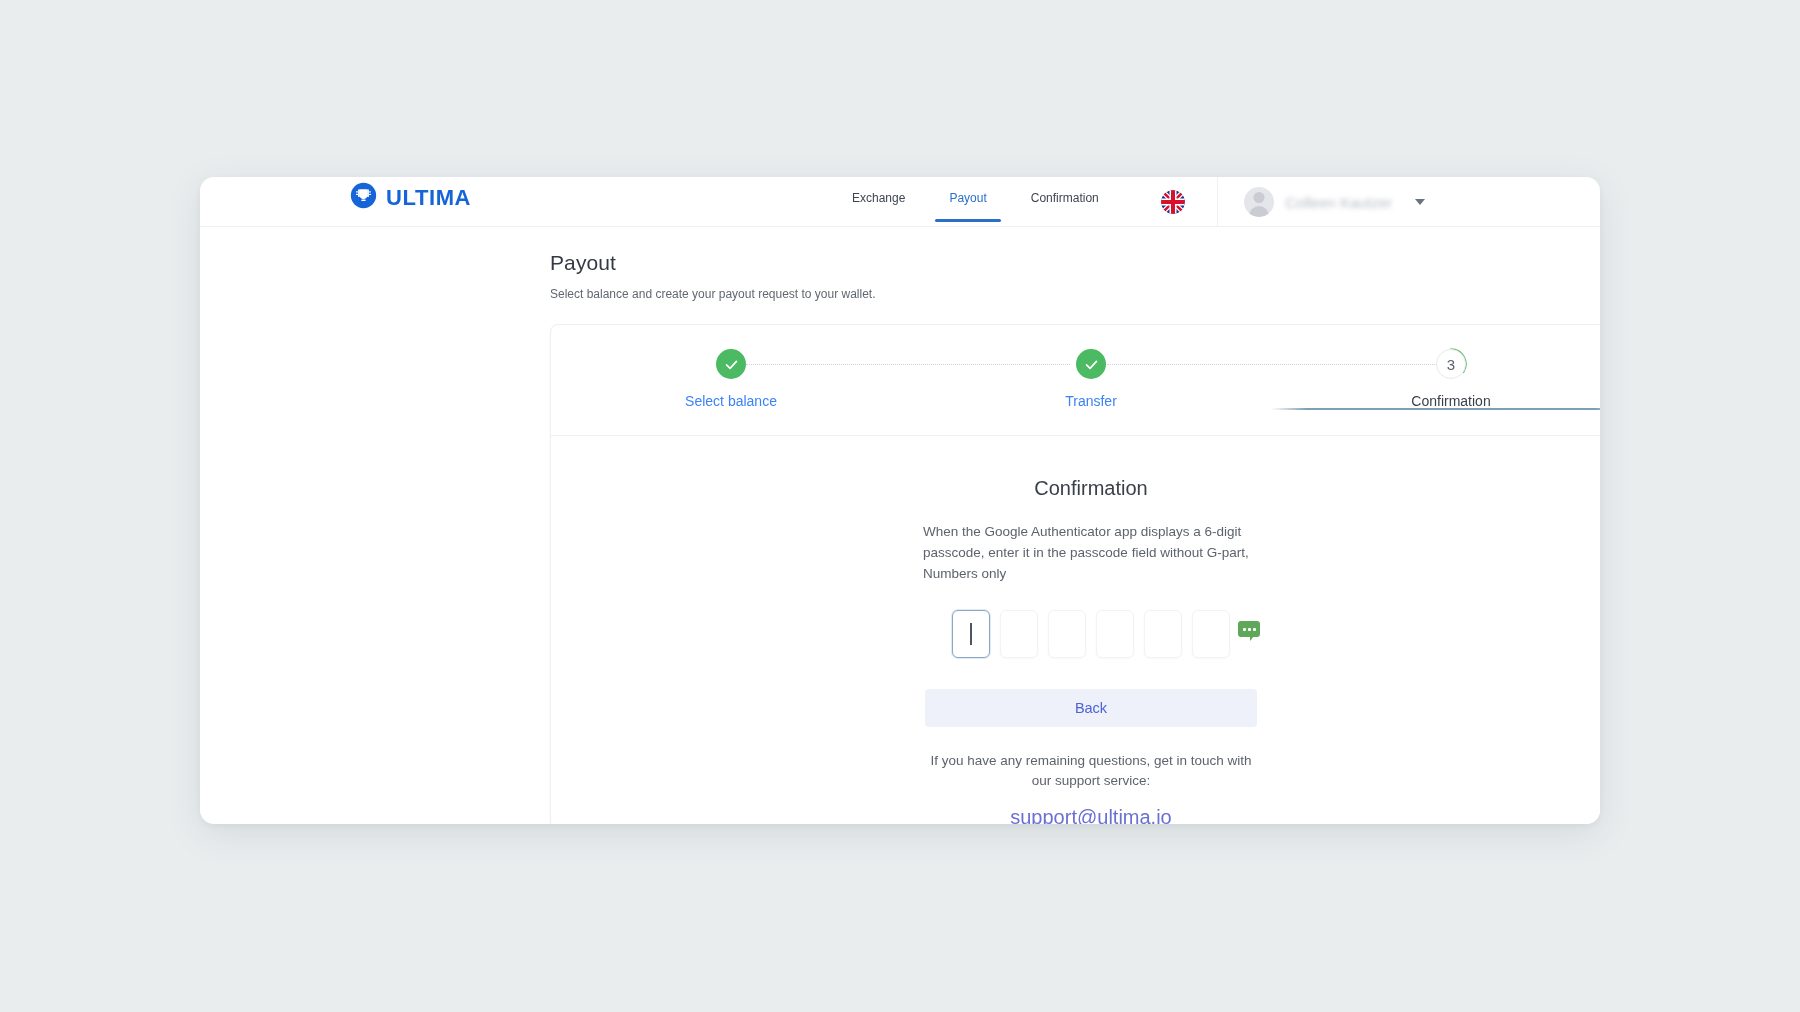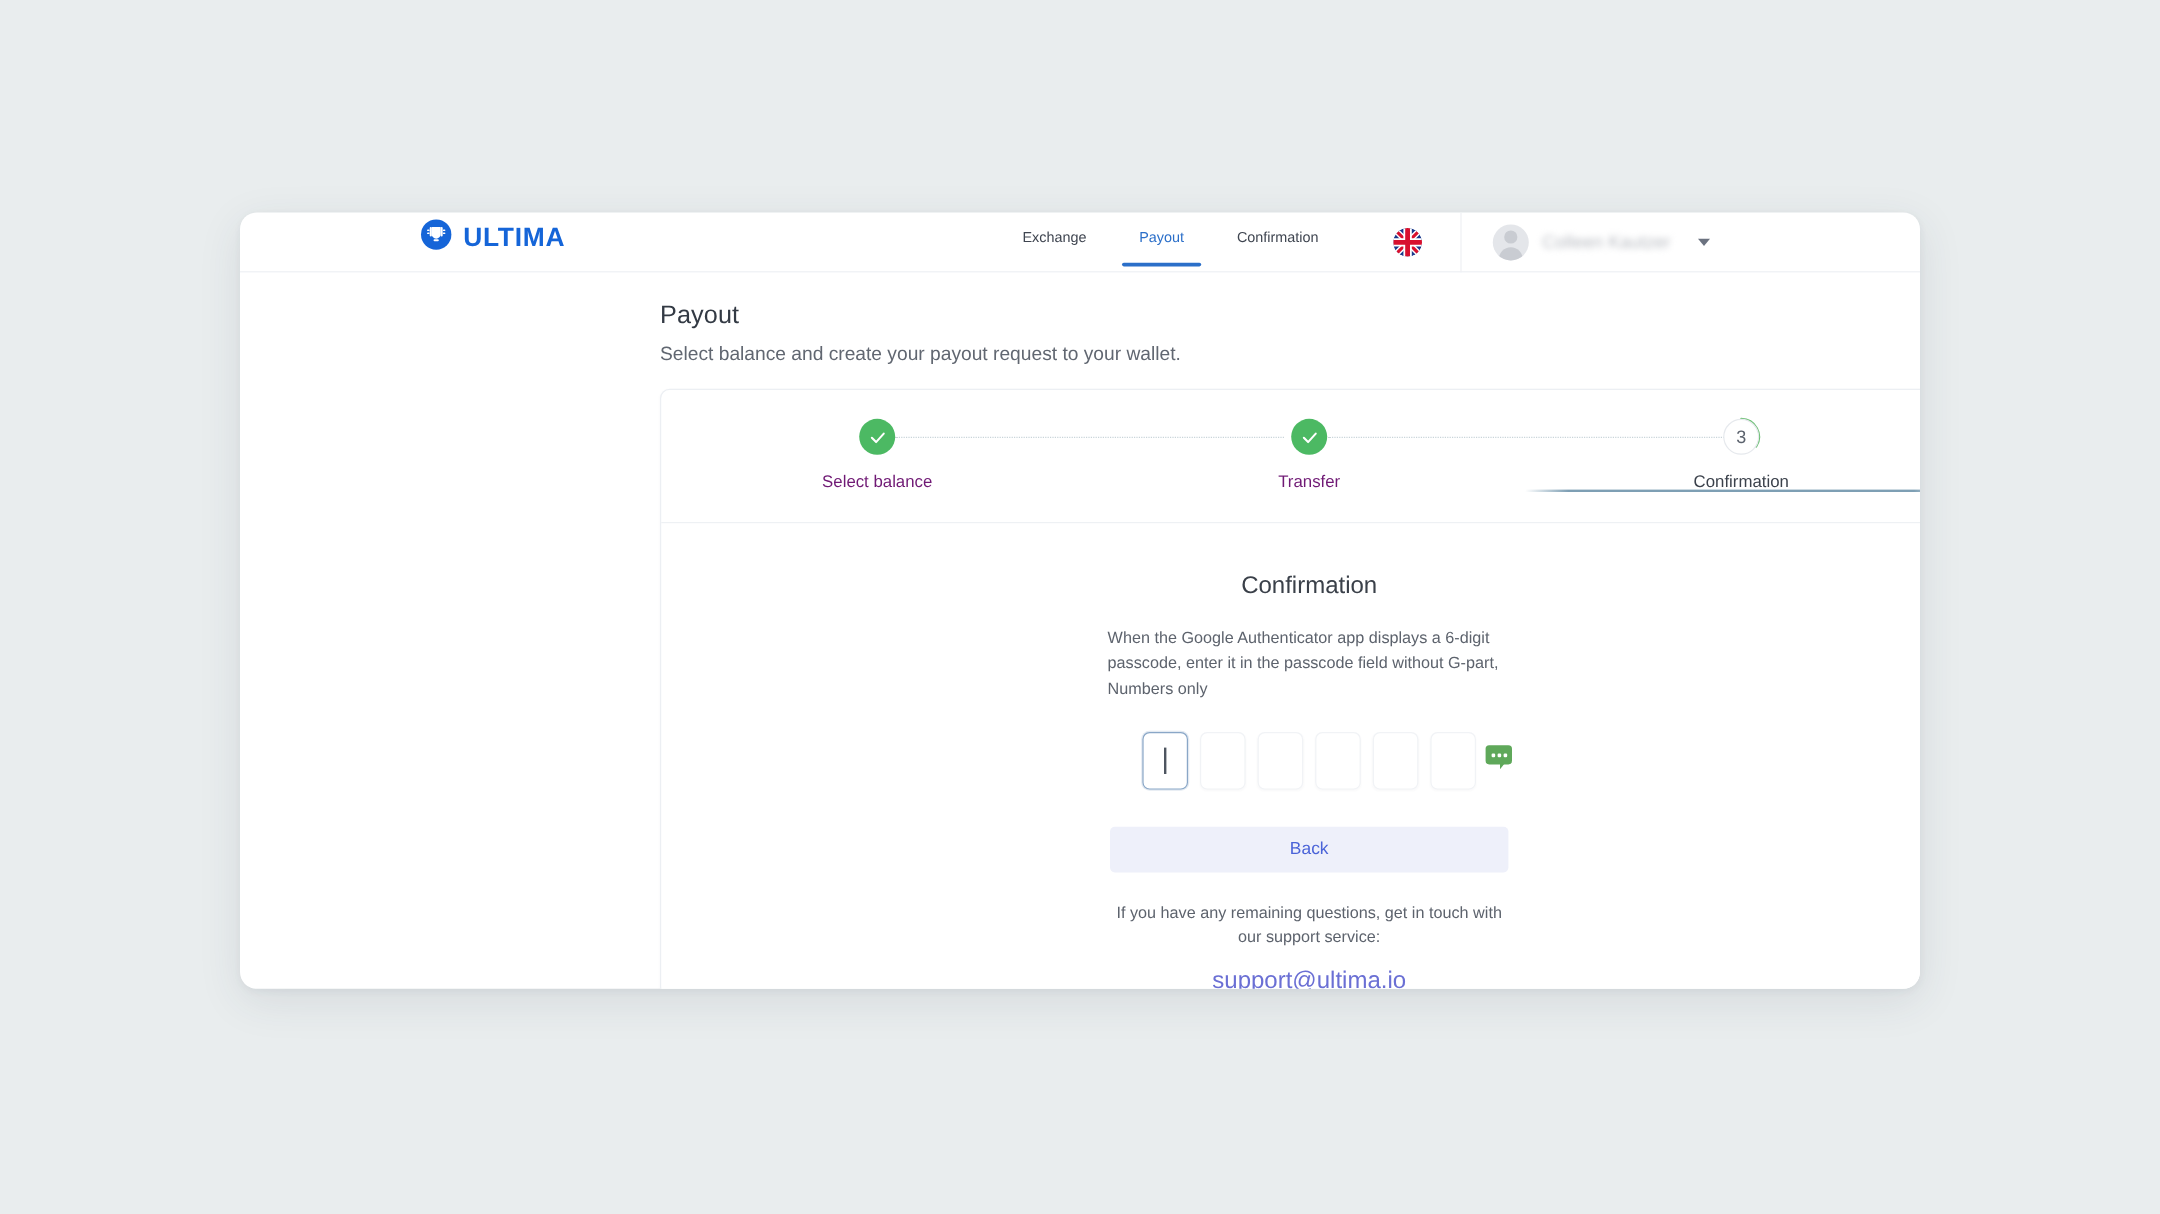--- a/index.html
+++ b/index.html
@@ -188,21 +188,21 @@
 
   .page-title {
     font-size: 21px;
     color: #333a44;
     font-weight: normal;
     letter-spacing: 0.1px;
   }
 
   .page-sub {
     margin-top: 12px;
-    font-size: 16px;
+    font-size: 12px;
     color: #616771;
   }
 
   
   .card {
     position: absolute;
     left: 350px;
     top: 147px;
     width: 1082px;
     min-height: 500px;
@@ -263,21 +263,21 @@
     left: -3px;
     top: -3px;
     width: 36px;
     height: 36px;
     pointer-events: none;
   }
 
   .step-label {
     margin-top: 14px;
     font-size: 14px;
-    color: #701a75;
+    color: #3b82f6;
     white-space: nowrap;
   }
 
   .step.current .step-label {
     color: #3b414b;
   }
 
   .connector {
     position: absolute;
     top: 39px;

